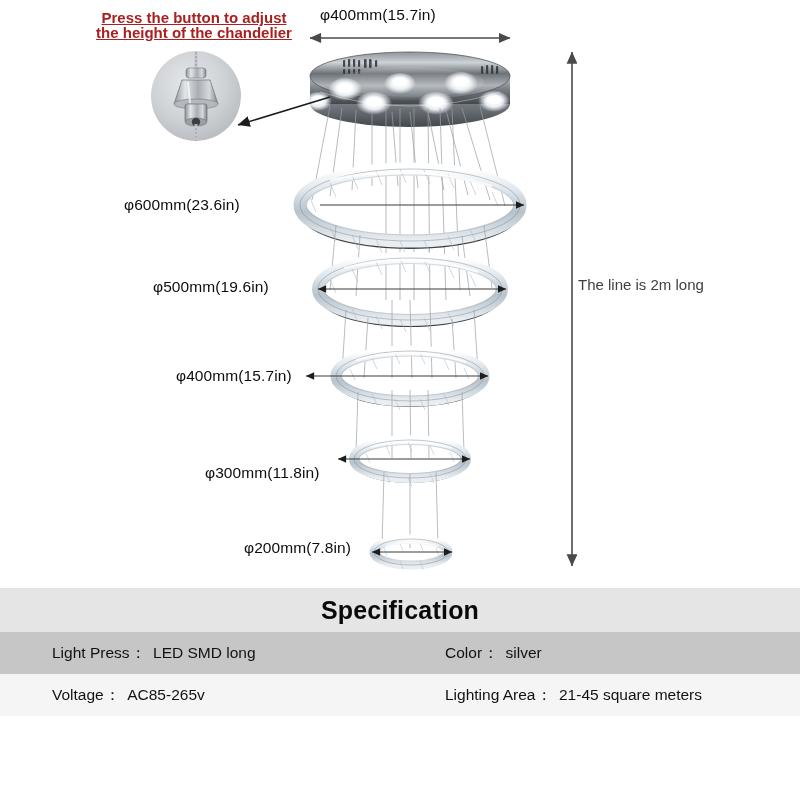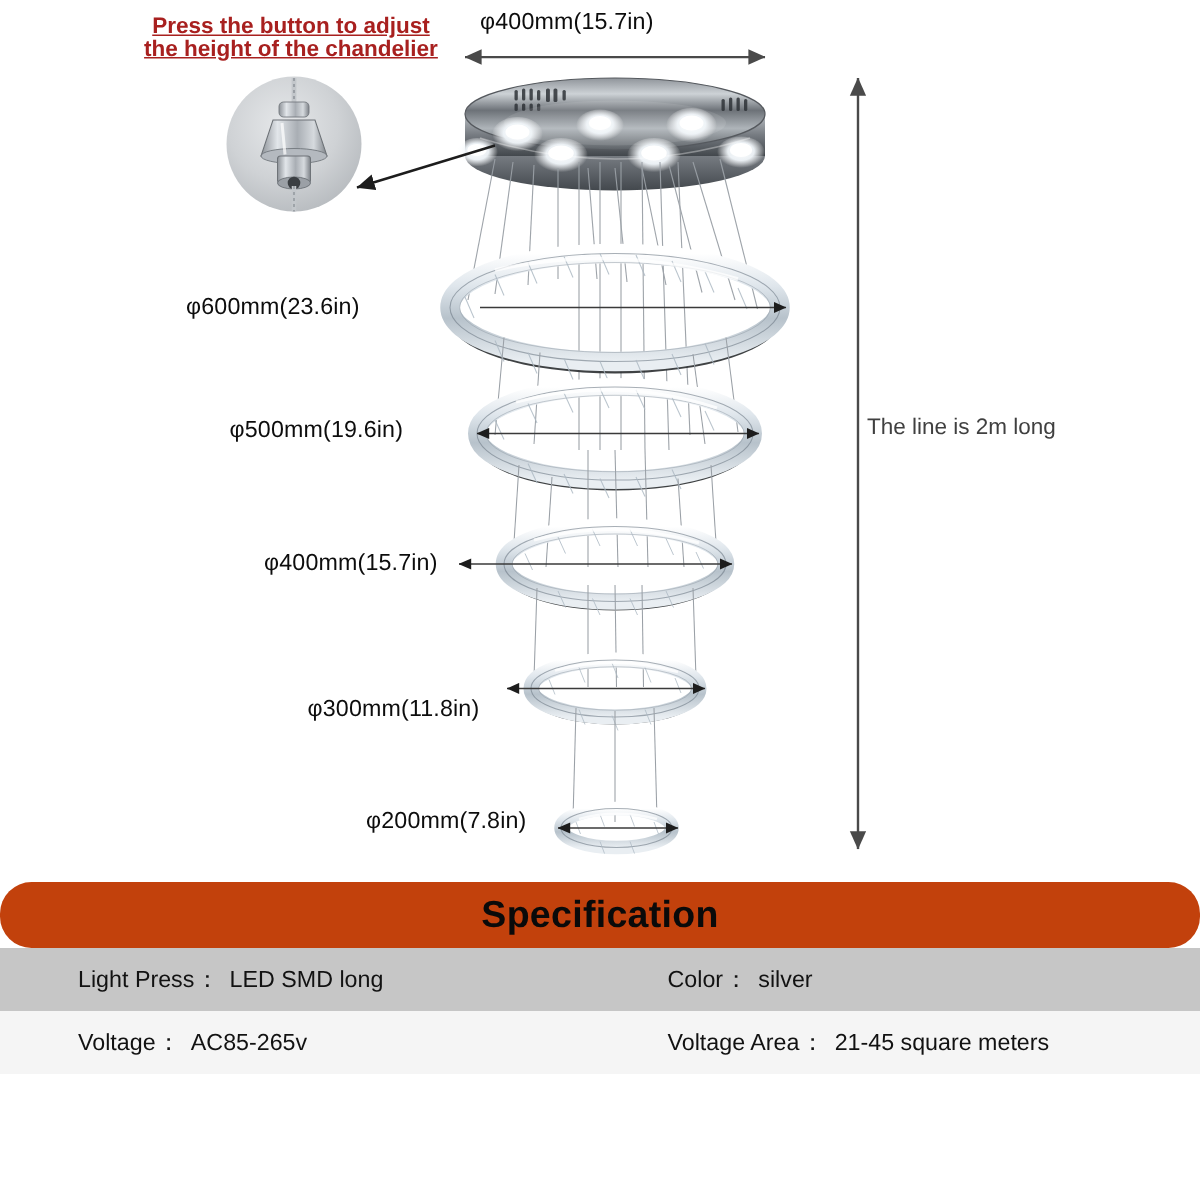--- a/index.html
+++ b/index.html
@@ -83,25 +83,24 @@
   
   #spec {
     position: absolute;
     left: 0;
     top: 588px;
     width: 800px;
     height: 212px;
   }
   .spec-header {
     height: 44px;
-    background: #c2410c;
+    background: #e5e5e5;
     display: flex;
     align-items: center;
     justify-content: center;
-    border-radius: 21px;
   }
   .spec-title {
     font-size: 25px;
     font-weight: bold;
     color: #0a0a0a;
     letter-spacing: 0.2px;
   }
   .spec-row {
     height: 42px;
     display: flex;
@@ -453,16 +452,16 @@
   </div>
 
 
   <div class="spec-row dark">
     <span class="cell cell-left"><span class="k">Light Press</span><span class="sep">：</span><span class="v">LED SMD long</span></span>
     <span class="cell cell-right"><span class="k">Color</span><span class="sep">：</span><span class="v">silver</span></span>
   </div>
 
   <div class="spec-row light">
     <span class="cell cell-left"><span class="k">Voltage</span><span class="sep">：</span><span class="v">AC85-265v</span></span>
-    <span class="cell cell-right"><span class="k">Voltage Area</span><span class="sep">：</span><span class="v">21-45 square meters</span></span>
+    <span class="cell cell-right"><span class="k">Lighting Area</span><span class="sep">：</span><span class="v">21-45 square meters</span></span>
   </div>
 
 </div>
 
 </body></html>

